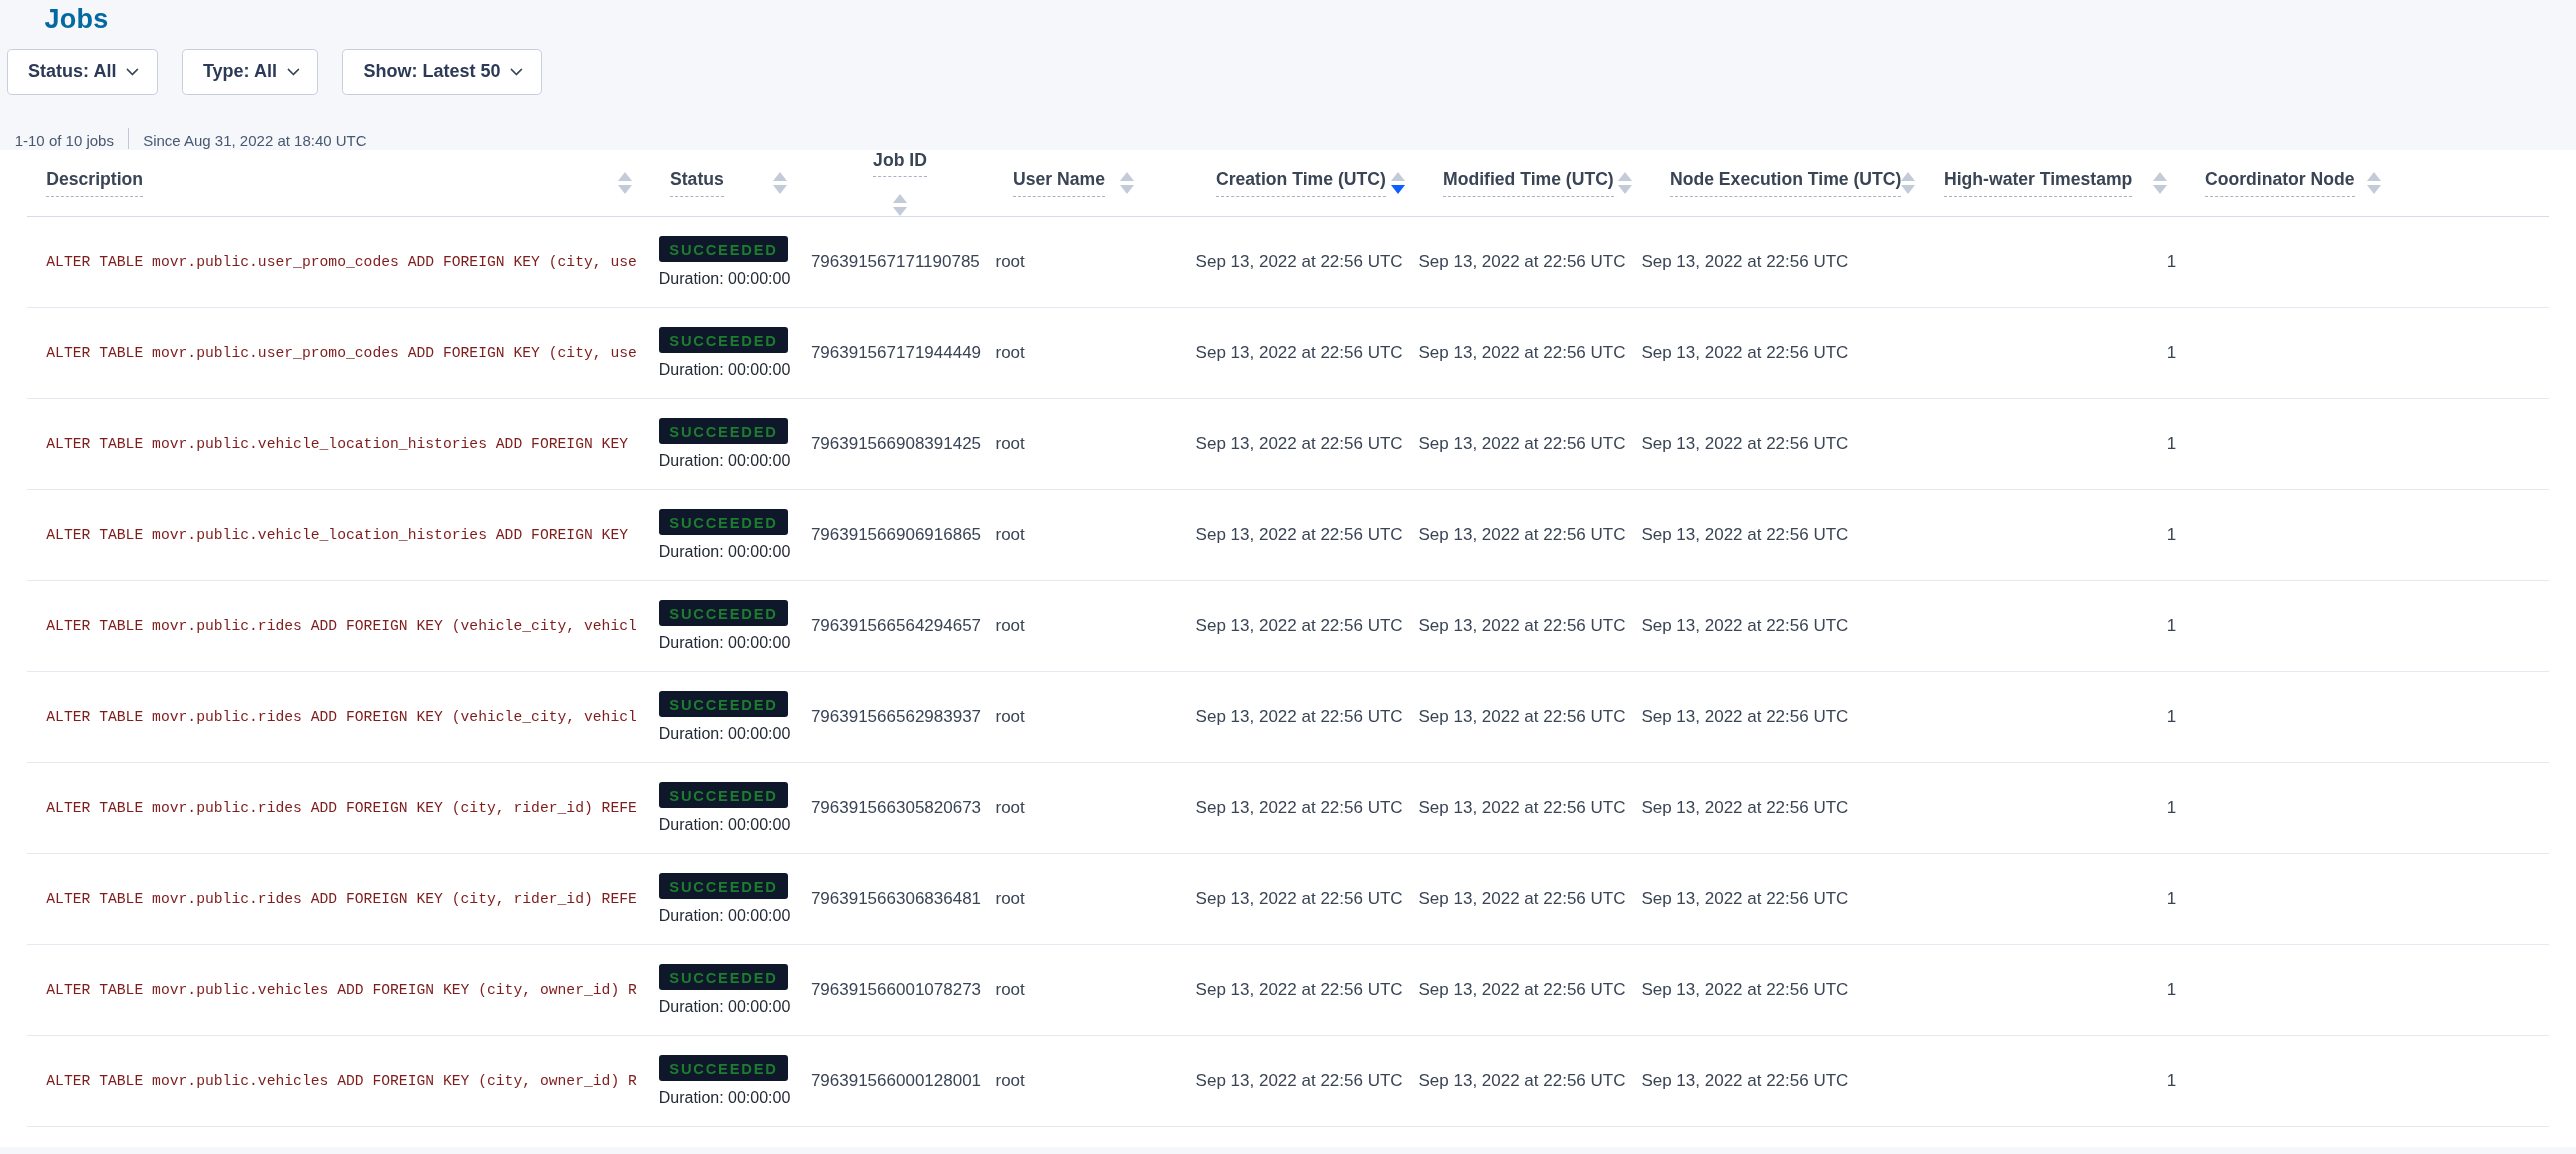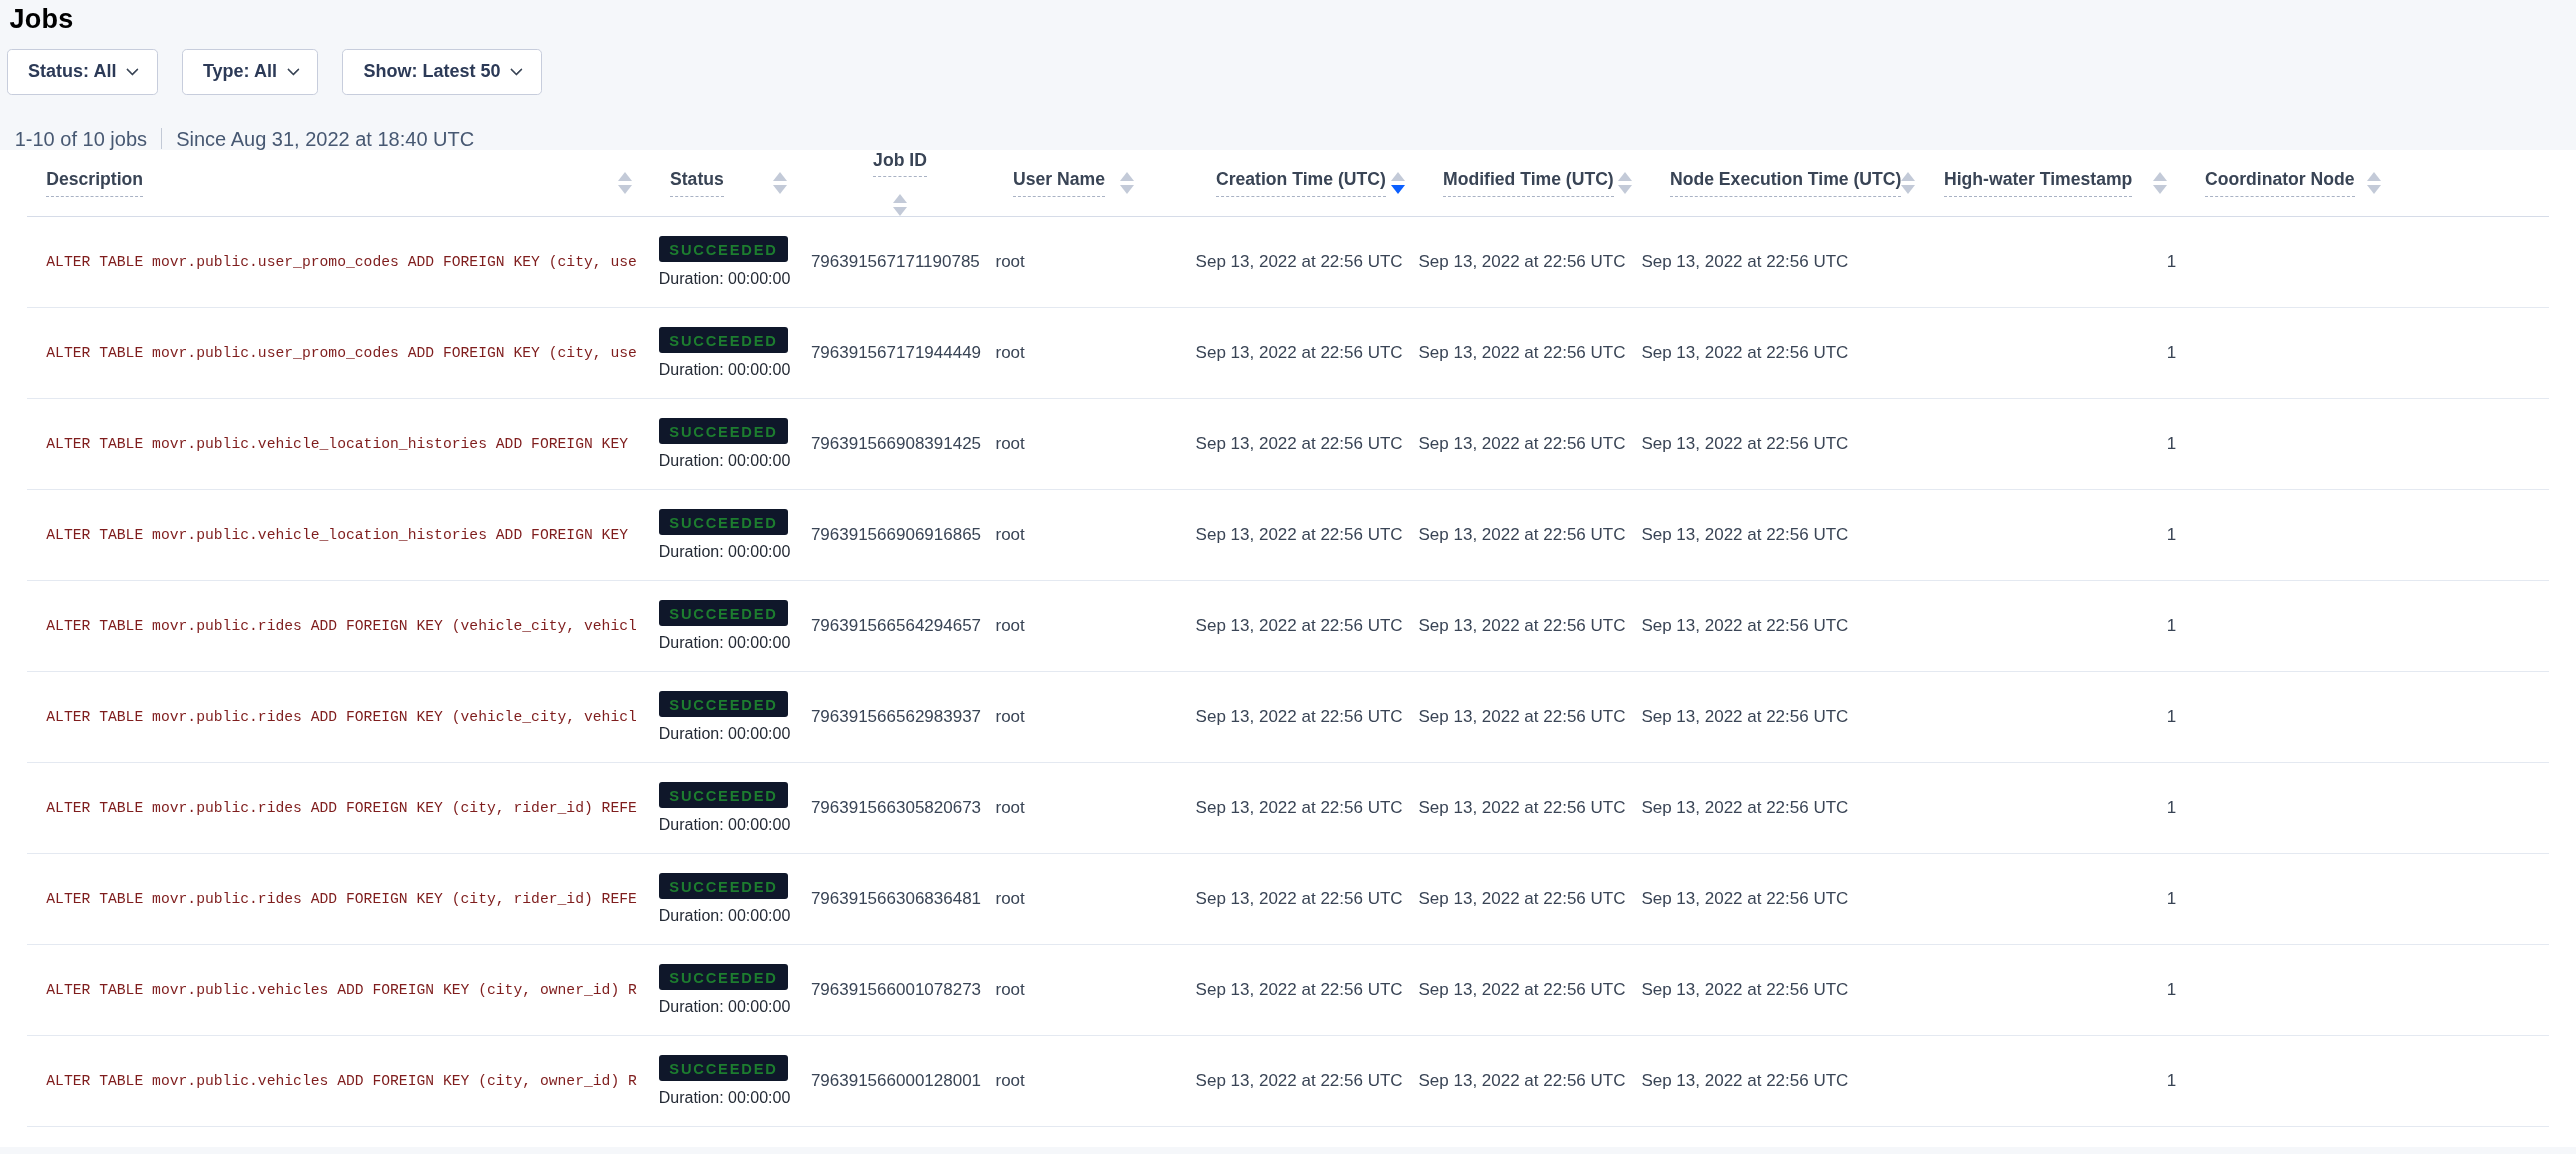--- a/index.html
+++ b/index.html
@@ -6,39 +6,40 @@
   html, body { width: 2576px; height: 1155px; overflow: hidden; }
   body {
     background: #F5F7FA;
     font-family: "Liberation Sans", sans-serif;
     color: #394455;
   }
 
   
   .topbar { padding: 3.5px 0 0 9.4px; height: 150px; }
   .page-title {
-    font-size: 27px; font-weight: 700; color: #000000;
+    font-size: 27px; font-weight: 700; color: #0369a1;
     letter-spacing: 0.3px;
+    margin-left: 35px;
   }
   .filters { display: flex; gap: 24px; margin-top: 14px; margin-left: -2.3px; }
   .filter-btn {
     height: 46px; background: #FFFFFF;
     border: 1.2px solid #C7CDDC; border-radius: 4.7px;
     display: inline-flex; align-items: center; justify-content: center;
     padding: 0 20px; cursor: pointer;
     font-size: 18px; font-weight: 600; color: #2C3A57;
     font-family: "Liberation Sans", sans-serif;
   }
   .chevron {
     width: 8.8px; height: 8.8px; margin-left: 11.7px; margin-top: -4.7px;
     border-right: 2.3px solid #394455; border-bottom: 2.3px solid #394455;
     transform: rotate(45deg); border-radius: 0.6px;
   }
-  .summary { display: flex; align-items: flex-start; margin-top: 33px; margin-left: -4.1px; padding-left: 9.4px;
-    font-size: 20px; color: #475872; }
+  .summary { display: flex; align-items: flex-end; margin-top: 33px; margin-left: -4.1px; padding-left: 9.4px;
+    font-size: 15px; color: #475872; }
   .summary .divider { width: 1.2px; height: 21px; background: #C2C9D6; margin: 0 14px; }
 
   
   .panel { background: #FFFFFF; height: 997px; padding: 0 27px; }
 
   .thead { display: flex; height: 67px; border-bottom: 1.8px solid #D6DCE8; }
   .th {
     display: flex; align-items: center; padding-right: 38px;
   }
   .th-label {

